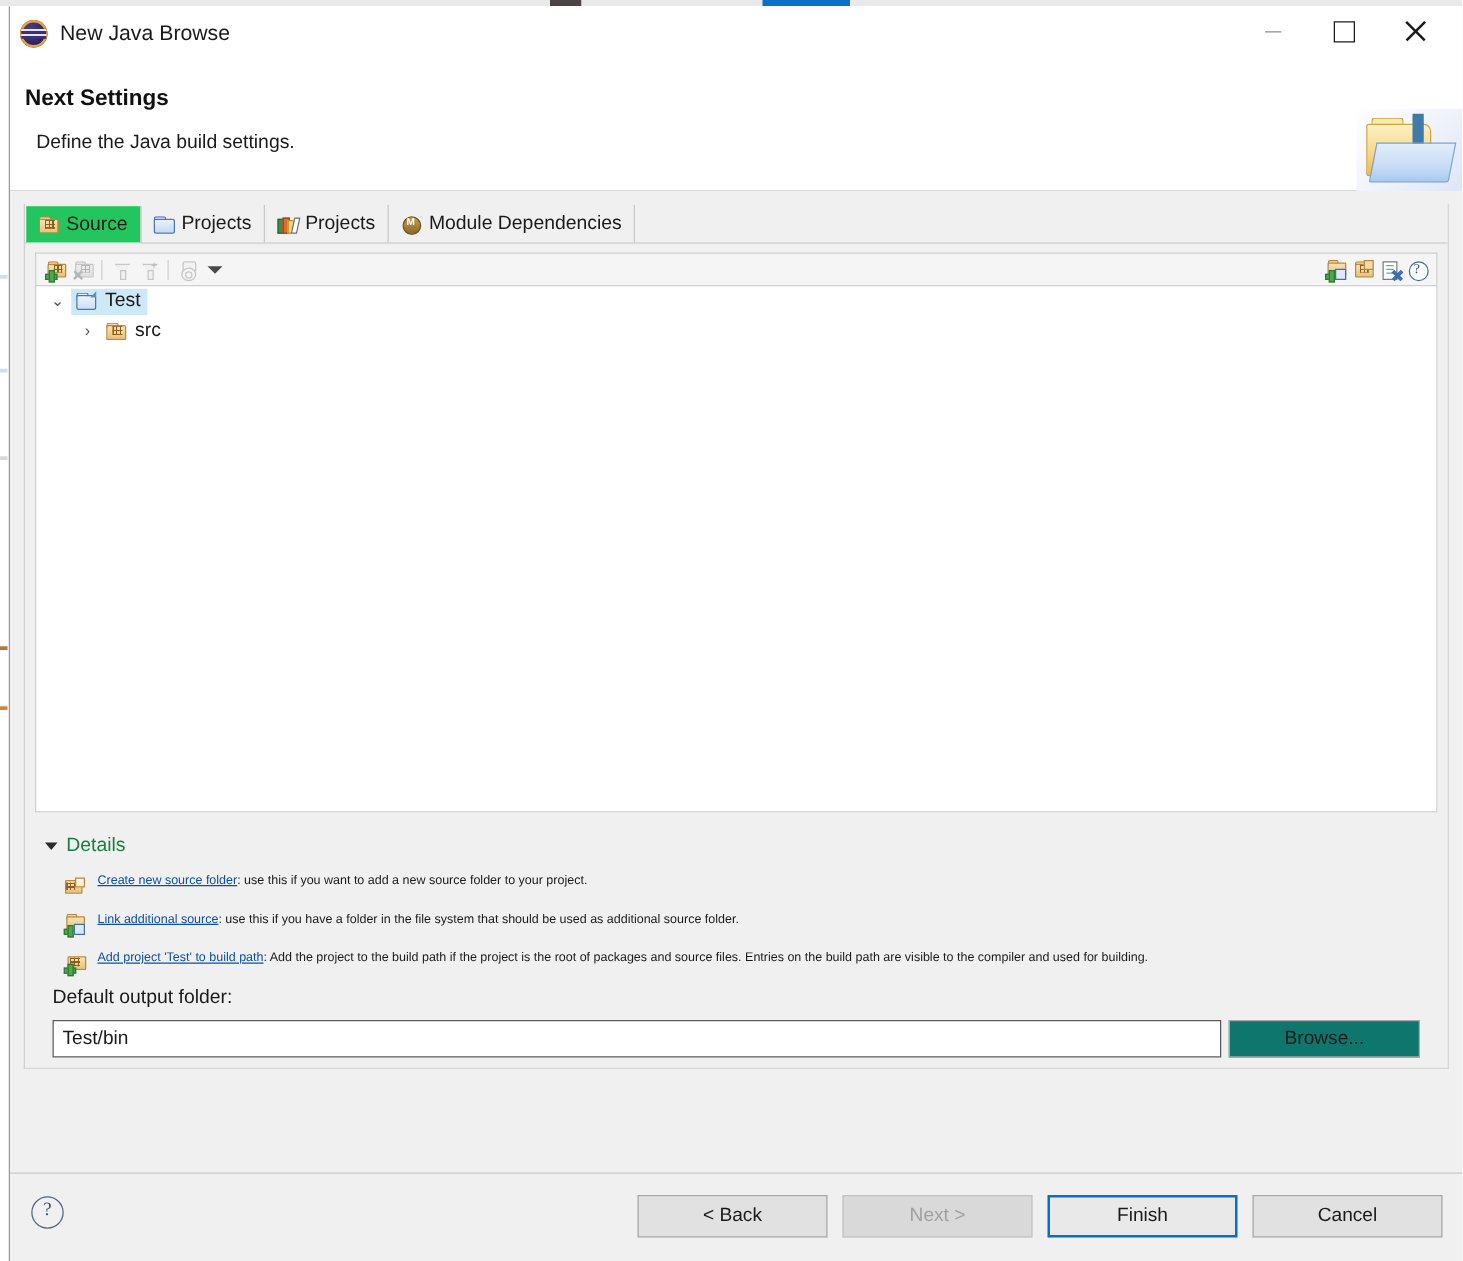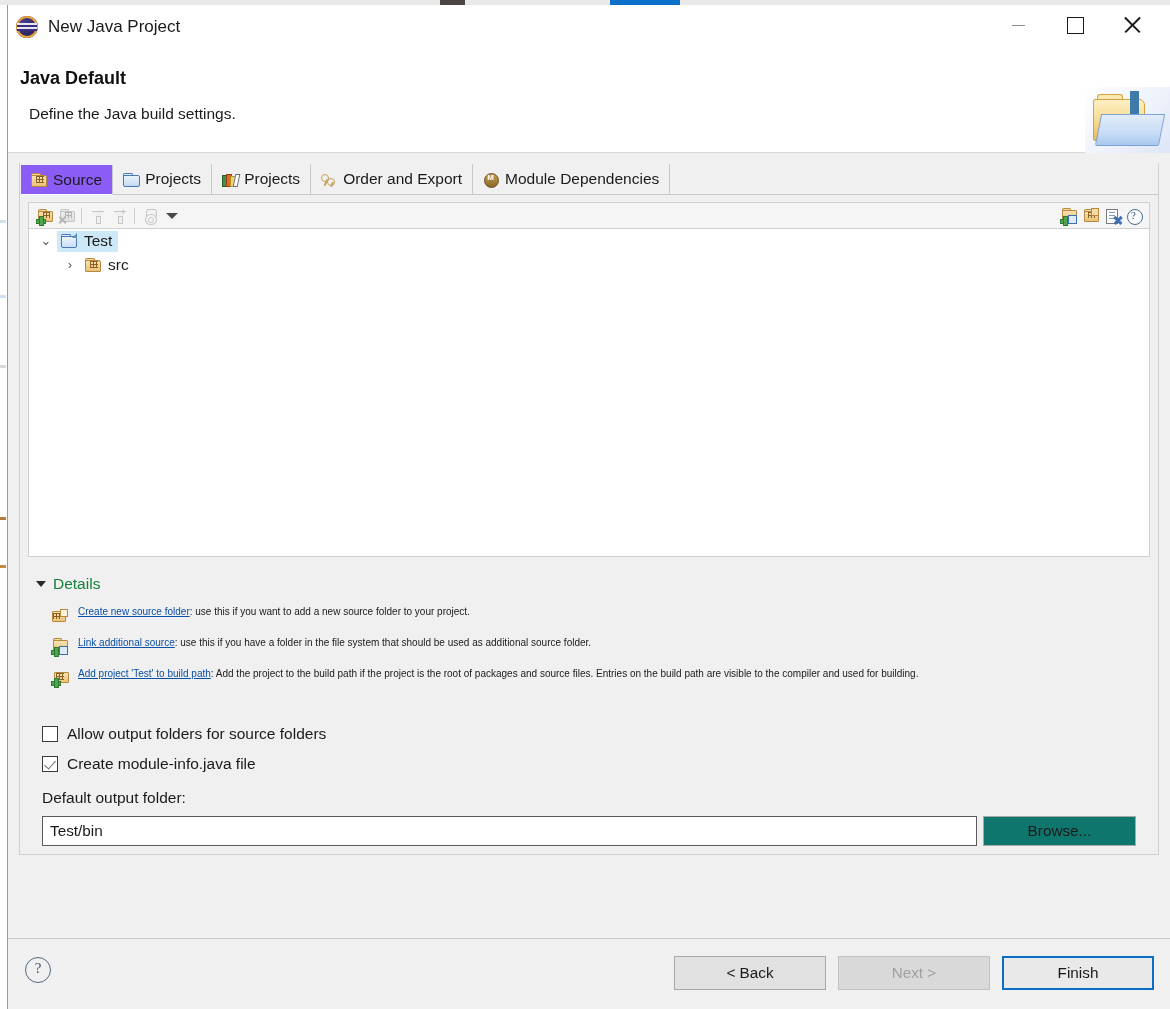--- a/index.html
+++ b/index.html
@@ -203,21 +203,21 @@
     height: 30px;
     padding: 0 10px 0 9px;
     font-size: 15.5px;
     color: #1a1a1a;
     border-right: 1px solid #c8c8c8;
     box-sizing: border-box;
     white-space: nowrap;
     cursor: default;
   }
   .tab.active {
-    background: #8b5cf6;
+    background: #22c55e;
     border-bottom: 1px solid #ffffff;
     margin-bottom: -1px;
     border-right: 1px solid #c8c8c8;
   }
   .tab-icon { width: 17px; height: 15px; position: relative; flex: none; }
 
   
   .ic-source .fbody {
     position: absolute; left: 1px; top: 3px; width: 14px; height: 10px;
     background: linear-gradient(to bottom,#f8e2b2,#e9c278);
@@ -559,35 +559,35 @@
   <div class="mark" style="top:290px;background:#cfe0f0;"></div>
   <div class="mark" style="top:360px;background:#d8d8d8;"></div>
   <div class="mark" style="top:512px;background:#b07a3a;"></div>
   <div class="mark" style="top:560px;background:#c98a3f;"></div>
 </div>
 
 <div id="dialog">
 
   <div id="titlebar">
     <div id="app-icon"></div>
-    <div id="title-text">New Java Project</div>
+    <div id="title-text">New Java Browse</div>
 
     <div class="wincontrol" id="btn-min">
       <span class="glyph"></span>
     </div>
     <div class="wincontrol" id="btn-max">
       <span class="glyph"></span>
     </div>
     <div class="wincontrol" id="btn-close">
       <span class="glyph"></span>
     </div>
   </div>
 
   <div id="header">
-    <div id="page-title">Java Default</div>
+    <div id="page-title">Next Settings</div>
     <div id="page-subtitle">Define the Java build settings.</div>
     <div id="banner-image">
       <div class="bg"></div>
       <div class="folder-tab"></div>
       <div class="folder-back"></div>
       <div class="arrow"></div>
       <div class="folder-front"></div>
     </div>
   </div>
 
@@ -613,29 +613,20 @@
         <div class="tab">
           <span class="tab-icon ic-lib">
             <span class="b1"></span>
               <span class="b2"></span>
               <span class="b3"></span>
               <span class="b4"></span>
           </span>
           <span>Projects</span>
         </div>
         <div class="tab">
-          <span class="tab-icon ic-order">
-            <span class="a1"></span>
-              <span class="s1"></span>
-              <span class="a2"></span>
-              <span class="s2"></span>
-          </span>
-          <span>Order and Export</span>
-        </div>
-        <div class="tab">
           <span class="tab-icon ic-module">
             <span class="circ"></span>
               <span class="letter">M</span>
           </span>
           <span>Module Dependencies</span>
         </div>
       </div>
 
       <div id="tabpage">
 
@@ -772,46 +763,37 @@
                 <span class="dic dic-addproj">
               <span class="fbody"></span>
                   <span class="grid"></span>
                   <span class="plus"></span>
             </span>
               </span>
             <span class="dtext"><span class="detail-link">Add project 'Test' to build path</span><span>: Add the project to the build path if the project is the root of packages and source files. Entries on the build path are visible to the compiler and used for building.</span></span>
           </div>
         </div>
 
-        <div id="checks">
-          <div class="checkrow">
-            <span class="cbox"></span>
-            <span>Allow output folders for source folders</span>
-          </div>
-          <div class="checkrow">
-            <span class="cbox checked"></span>
-            <span>Create module-info.java file</span>
-          </div>
-        </div>
 
         <div id="outlabel">Default output folder:</div>
         <div id="outrow">
           <input id="out-input" type="text" value="Test/bin" style="">
           <button id="browse-btn">Browse...</button>
         </div>
 
       </div>
     </div>
   </div>
 
   <div id="footer">
     <div id="footer-help">
       <span class="circ"></span>
       <span class="q">?</span>
     </div>
     <div id="footer-buttons">
       <button class="dlgbtn">&lt; Back</button>
       <button class="dlgbtn disabled" disabled="">Next &gt;</button>
       <button class="dlgbtn default">Finish</button>
+      <button class="dlgbtn">Cancel</button>
     </div>
   </div>
 
 </div>
 
 </body></html>

